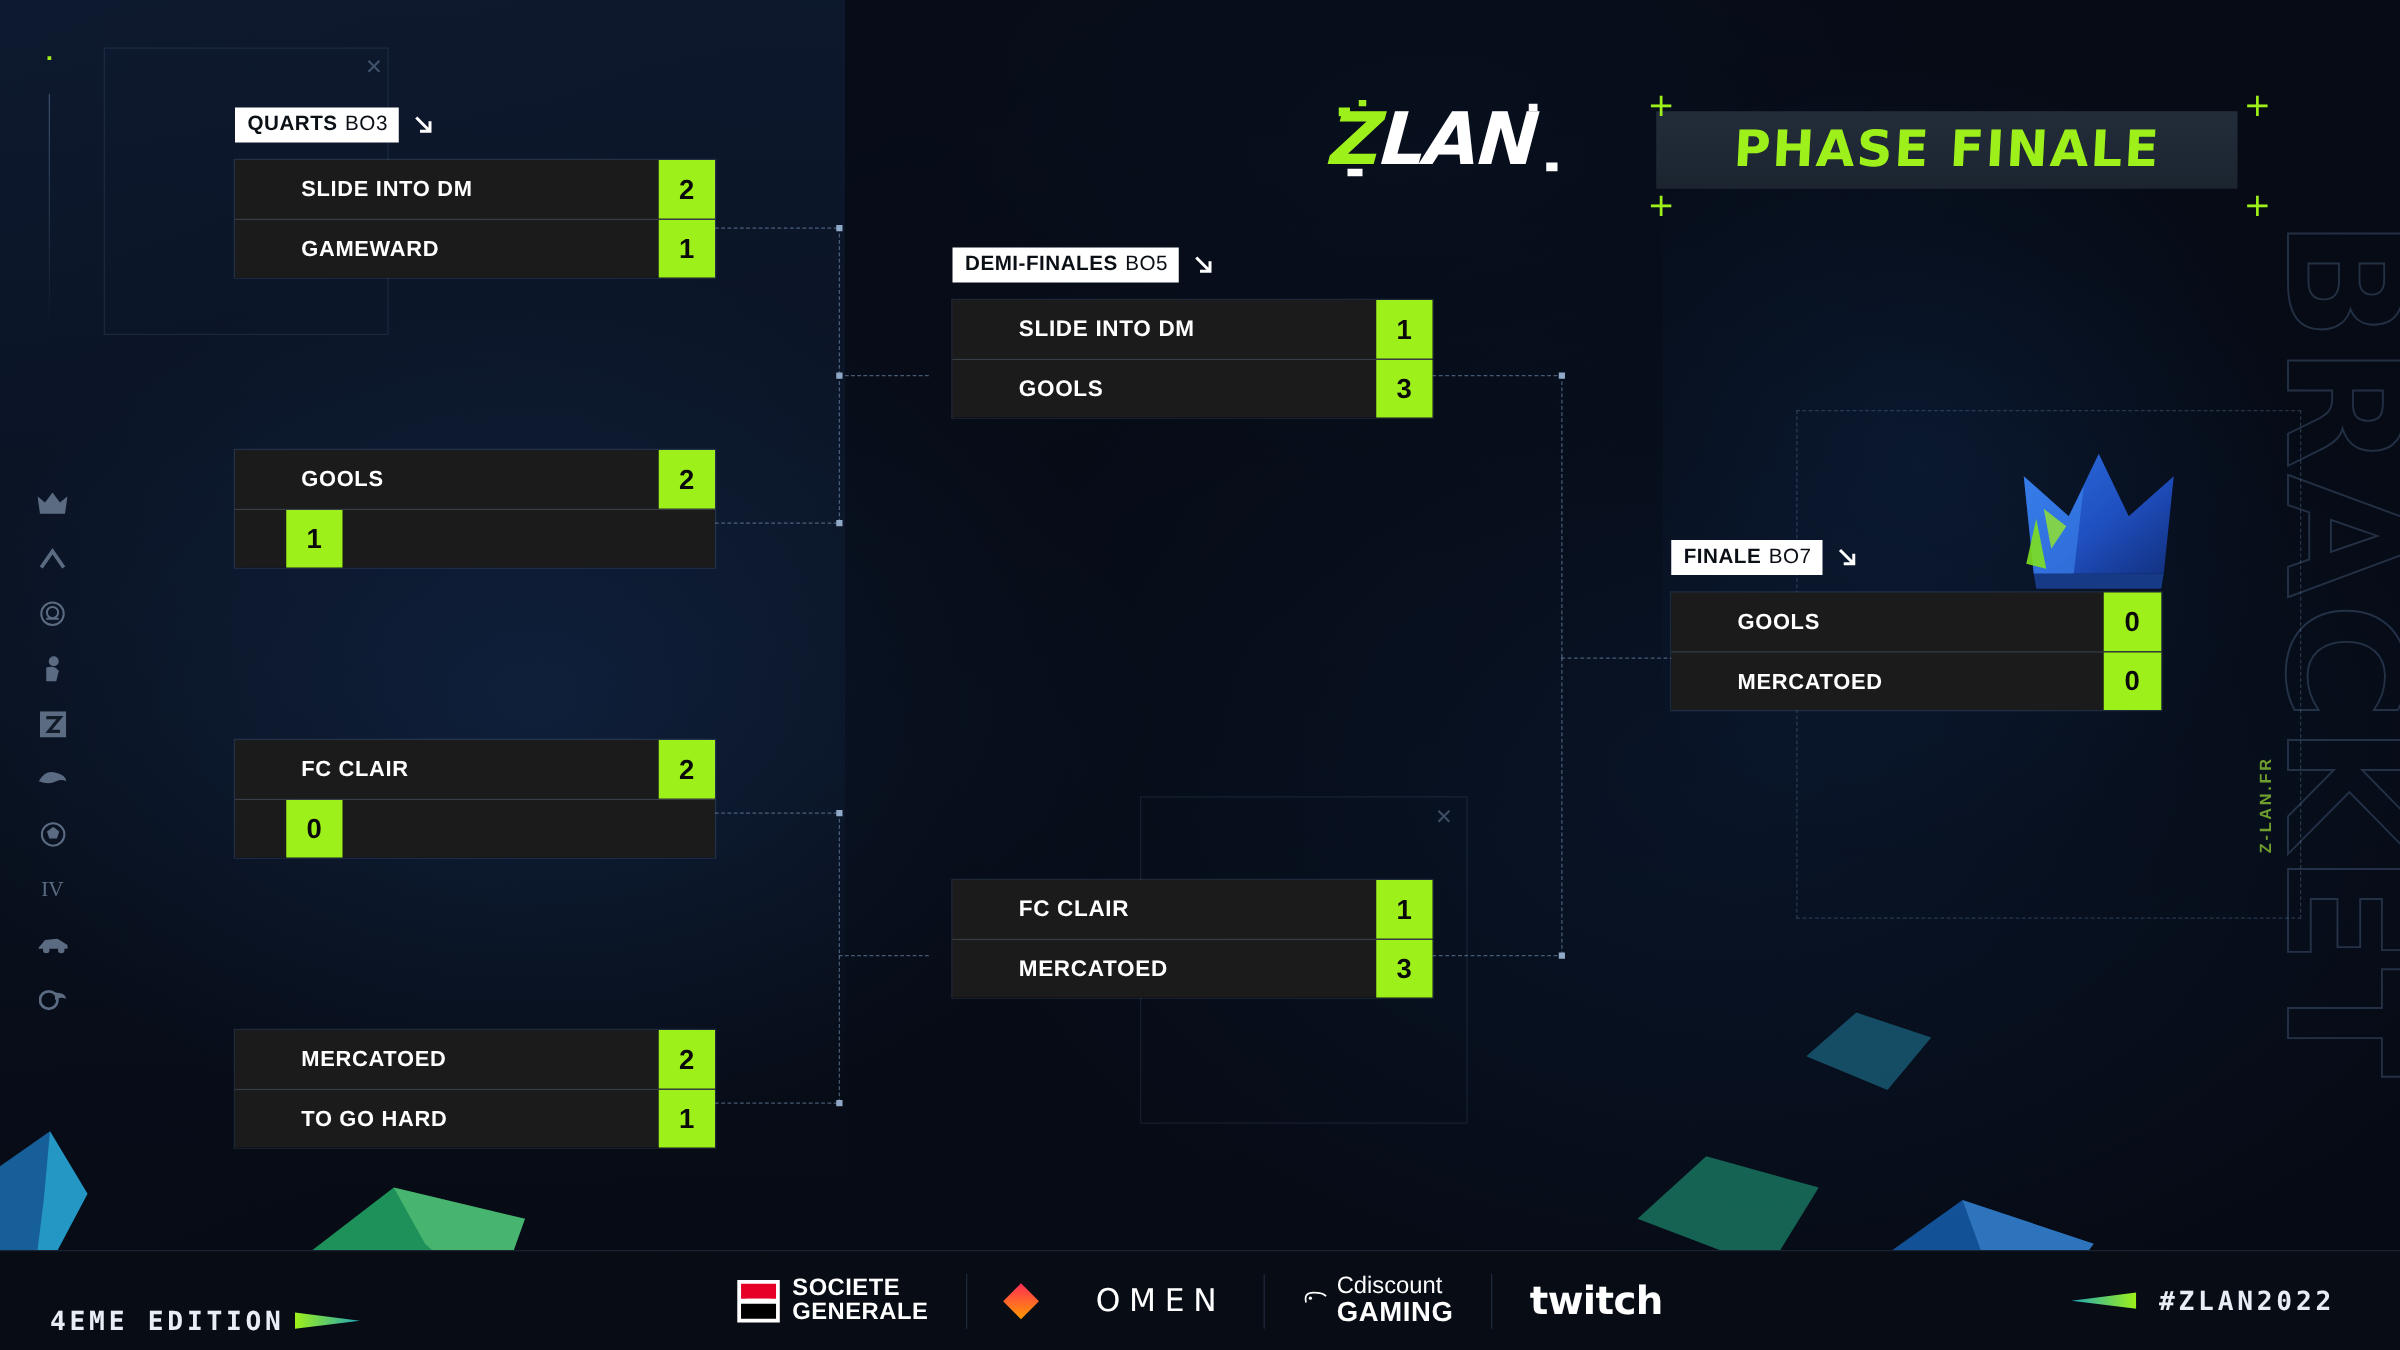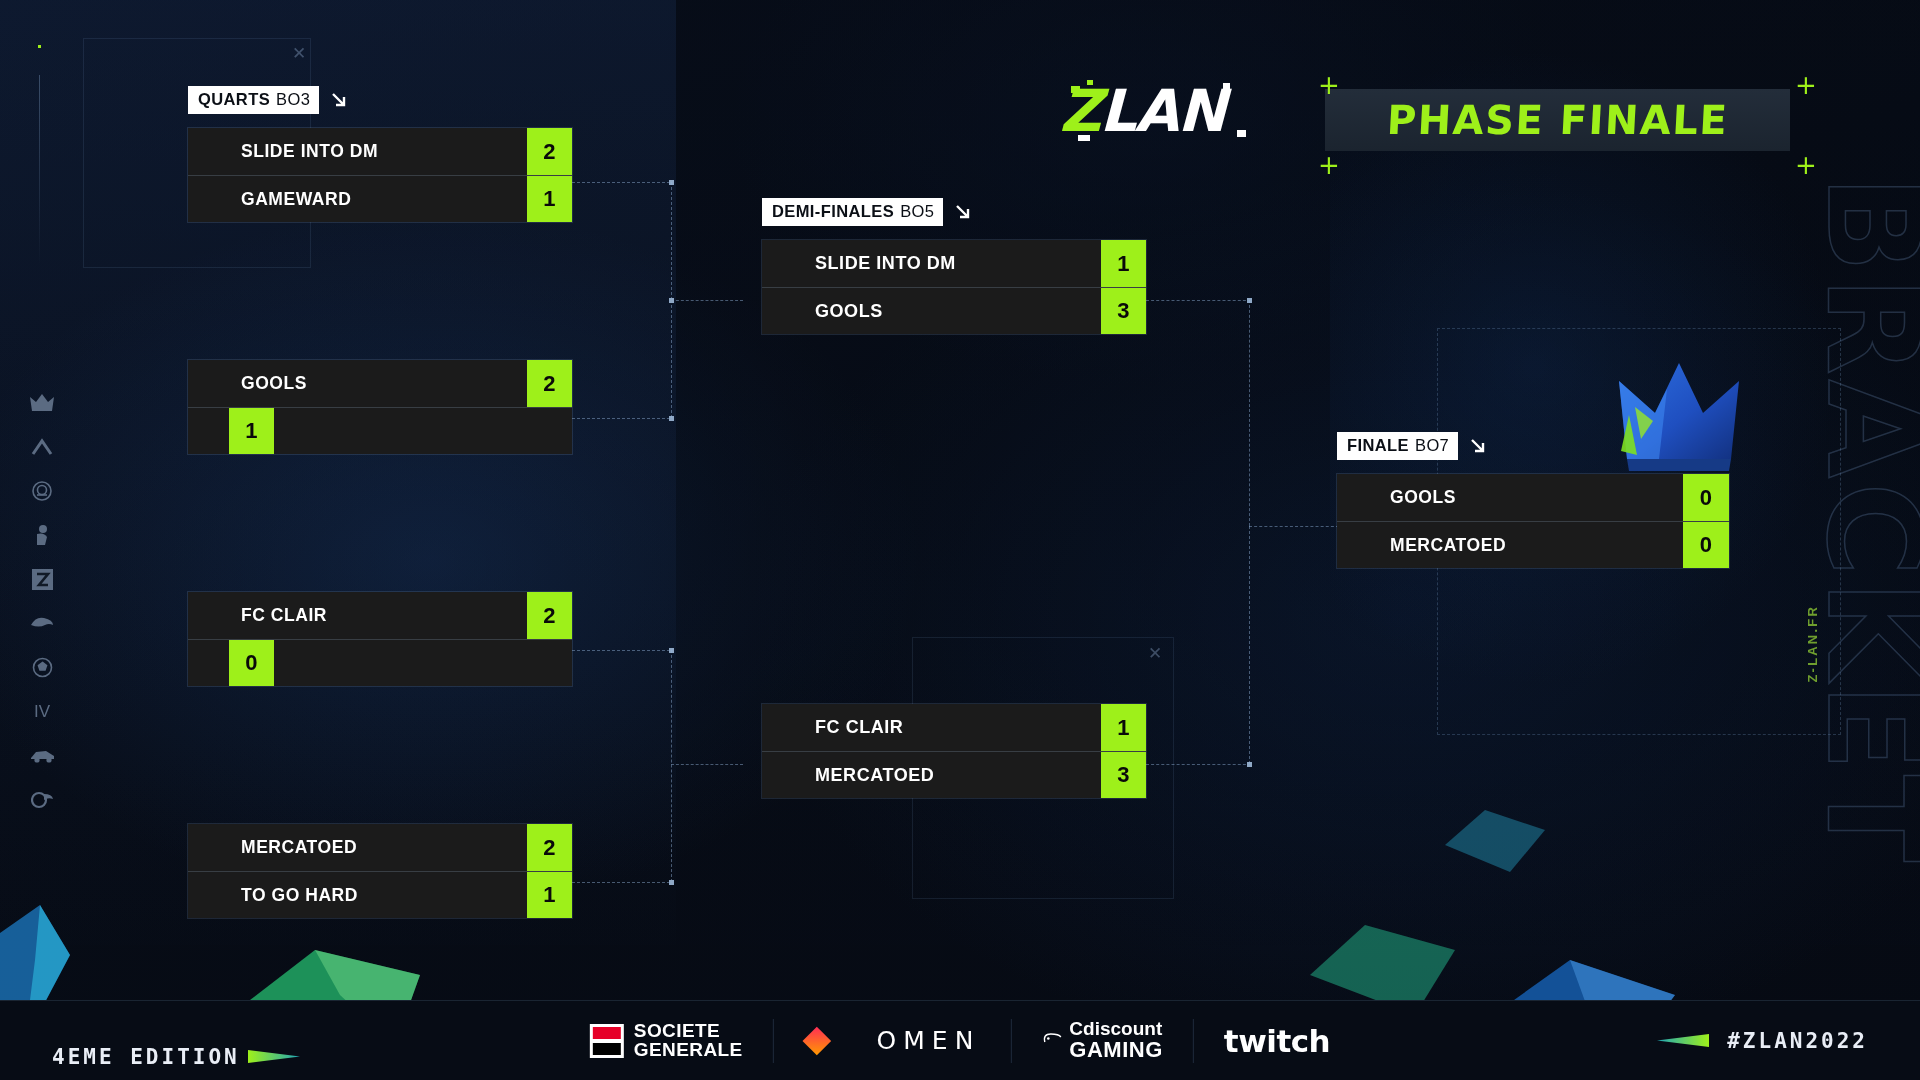--- a/index.html
+++ b/index.html
@@ -123,41 +123,41 @@
                     color:#5b6b82; font-size:19px; line-height:1; }
   #sidebar .sicon svg { display:block; }
   #side-tick { position:absolute; left:38px; top:45px; width:3px; height:3px; background:#9ef01a; }
   #side-rail { position:absolute; left:39px; top:75px; width:1px; height:190px;
                background:linear-gradient(180deg, rgba(140,175,215,0.35), rgba(140,175,215,0)); }
 
   
   #footer { position:absolute; left:0; bottom:0; width:1920px; height:80px;
             background:#070c15; border-top:1px solid rgba(130,165,205,0.16);
             display:flex; align-items:center; }
-  #footer .edge-left { position:absolute; left:52px; display:flex; align-items:center; gap:8px;margin-top:32px; }
+  #footer .edge-left { position:absolute; left:40px; display:flex; align-items:center; gap:8px;margin-top:32px; }
   #footer .edge-right{ position:absolute; right:52px; display:flex; align-items:center; gap:18px; }
   .tech-txt { color:#e9eef6; font-size:21px; font-weight:700; letter-spacing:3px;
               font-family:"DejaVu Sans Mono", monospace; }
   .arrow-grad { width:52px; height:17px; }
   #sponsors { position:absolute; left:50%; transform:translateX(-50%);
               display:flex; align-items:center; gap:0; }
   .sp { display:flex; align-items:center; padding:0 30px; height:44px; }
   .sp + .sp { border-left:1px solid rgba(120,155,200,0.22); }
   .sg-mark { width:34px; height:34px; background:#ffffff; position:relative; margin-right:10px; }
   .sg-mark .top { position:absolute; left:3px; top:3px; width:28px; height:12px; background:#e60028; }
   .sg-mark .bot { position:absolute; left:3px; top:19px; width:28px; height:12px; background:#000; }
   .sg-mark .bar { position:absolute; left:7px; top:15.5px; width:20px; height:3px; background:#fff; }
   .sg-txt { color:#fff; font-weight:700; font-size:19px; line-height:18.5px; letter-spacing:0.4px; }
   .omen-d { width:26px; height:26px; margin-right:14px;
             background:linear-gradient(135deg,#ff2d55,#ff9a00);
             transform:rotate(45deg) scale(0.78); }
   .omen-txt { color:#fff; font-size:25px; font-weight:500; letter-spacing:7px;
               font-family:"DejaVu Sans", sans-serif;margin-left:33px; }
   .cd-pad { color:#fff; font-size:14px; margin-right:6px; }
-  .cd-txt1 { color:#fff; font-size:19px; font-weight:700; line-height:18px; }
+  .cd-txt1 { color:#fff; font-size:19px; font-weight:400; line-height:18px; }
   .cd-txt2 { color:#fff; font-size:22px; font-weight:700; line-height:21px; letter-spacing:0.5px; }
   .twitch-txt { color:#fff; font-size:31px; font-weight:700; letter-spacing:-0.5px;
                 font-family:"DejaVu Sans", sans-serif; }
 
   
   .crystal { position:absolute; pointer-events:none; }
 </style>
 </head>
 <body>
 
@@ -399,21 +399,21 @@
       <svg width="24" height="18" viewBox="0 0 24 18" fill="#5b6b82">
           <path d="M1 11 q5 -9 13 -7 q9 2 9 7 q-4 -2 -8 0 q-6 3 -14 0 z"></path>
         </svg>
     </span>
     <span class="sicon">
       <svg width="21" height="21" viewBox="0 0 21 21" fill="none" stroke="#5b6b82" stroke-width="1.6">
           <circle cx="10.5" cy="10.5" r="9"></circle>
           <polygon points="10.5,5.5 14.5,8.5 13,13 8,13 6.5,8.5" fill="#5b6b82"></polygon>
         </svg>
     </span>
-    <span class="sicon" style="font-family:Liberation Sans, sans-serif;font-size:17px;">IV</span>
+    <span class="sicon" style="font-family:Liberation Serif, serif;font-size:17px;">IV</span>
     <span class="sicon">
       <svg width="25" height="16" viewBox="0 0 25 16" fill="#5b6b82">
           <path d="M1 11 l5 -6 l10 -1 l8 5 l0 3 l-23 0 z"></path>
           <circle cx="7" cy="13" r="2.6"></circle>
           <circle cx="19" cy="13" r="2.6"></circle>
         </svg>
     </span>
     <span class="sicon">
       <svg width="23" height="20" viewBox="0 0 23 20" fill="#5b6b82">
           <circle cx="8" cy="11" r="7" fill="none" stroke="#5b6b82" stroke-width="2.2"></circle>

